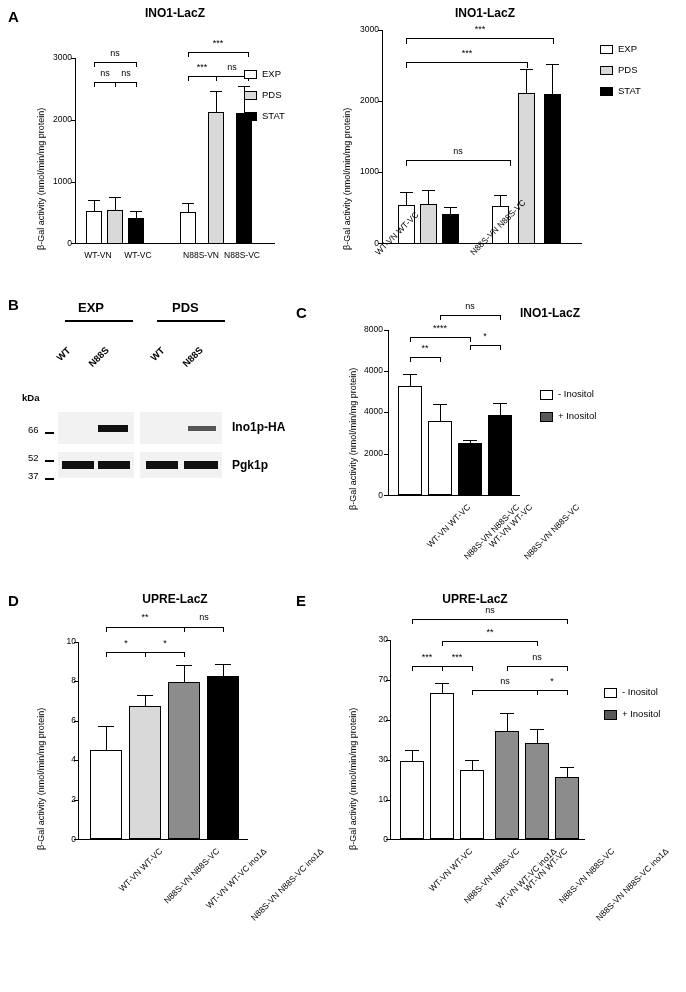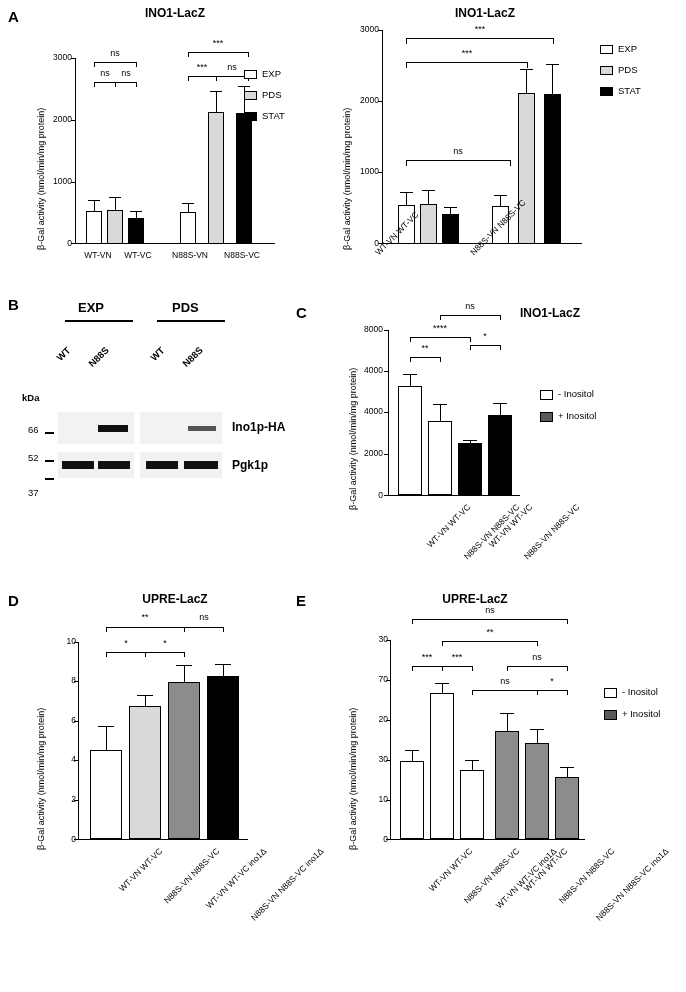--- a/index.html
+++ b/index.html
@@ -93,21 +93,21 @@
   <div class="brkv" style="left:188px;top:76px;height:5px;"></div>
   <div class="brkv" style="left:216px;top:76px;height:5px;"></div>
   <div class="sig" style="left:187px;top:62px;width:30px;">***</div>
 
   <div class="brk" style="left:216px;top:76px;width:32px;"></div>
   <div class="brkv" style="left:248px;top:76px;height:5px;"></div>
   <div class="sig" style="left:217px;top:62px;width:30px;">ns</div>
 
   <div class="xlab-h" style="left:72px;top:250px;width:52px;">WT-VN</div>
   <div class="xlab-h" style="left:112px;top:250px;width:52px;">WT-VC</div>
-  <div class="xlab-h" style="left:161px;top:250px;width:58px;">N88S-VN</div>
+  <div class="xlab-h" style="left:161px;top:250px;width:58px;text-align:right;">N88S-VN</div>
   <div class="xlab-h" style="left:213px;top:250px;width:58px;">N88S-VC</div>
 
   <div class="legbox" style="left:244px;top:70px;width:13px;height:9px;background:#fff;"></div>
   <div class="legtxt" style="left:262px;top:68px;">EXP</div>
   <div class="legbox" style="left:244px;top:91px;width:13px;height:9px;background:#d9d9d9;"></div>
   <div class="legtxt" style="left:262px;top:89px;">PDS</div>
   <div class="legbox" style="left:244px;top:112px;width:13px;height:9px;background:#000;"></div>
   <div class="legtxt" style="left:262px;top:110px;">STAT</div>
 </div>
 
@@ -188,21 +188,21 @@
   <div class="blotsm" style="left:62px;top:352px;font-weight:bold;transform:rotate(-45deg);transform-origin:left bottom;">WT</div>
   <div class="blotsm" style="left:94px;top:358px;font-weight:bold;transform:rotate(-45deg);transform-origin:left bottom;">N88S</div>
   <div class="blotsm" style="left:156px;top:352px;font-weight:bold;transform:rotate(-45deg);transform-origin:left bottom;">WT</div>
   <div class="blotsm" style="left:188px;top:358px;font-weight:bold;transform:rotate(-45deg);transform-origin:left bottom;">N88S</div>
 
   <div class="blotsm" style="left:22px;top:392px;font-weight:bold;">kDa</div>
   <div class="blotsm" style="left:28px;top:424px;">66</div>
   <div class="axisline" style="left:45px;top:432px;width:9px;height:1.5px;"></div>
   <div class="blotsm" style="left:28px;top:452px;">52</div>
   <div class="axisline" style="left:45px;top:460px;width:9px;height:1.5px;"></div>
-  <div class="blotsm" style="left:28px;top:470px;margin-top:17px;">37</div>
+  <div class="blotsm" style="left:28px;top:470px;">37</div>
   <div class="axisline" style="left:45px;top:478px;width:9px;height:1.5px;"></div>
 
   <div class="blotlane" style="left:58px;top:412px;width:76px;height:32px;background:#f2f2f2;"></div>
   <div class="blotlane" style="left:98px;top:425px;width:30px;height:7px;background:#111;"></div>
   <div class="blotlane" style="left:140px;top:412px;width:82px;height:32px;background:#f2f2f2;"></div>
   <div class="blotlane" style="left:188px;top:426px;width:28px;height:5px;background:#555;"></div>
   <div class="blotsm" style="left:232px;top:420px;font-size:12px;font-weight:bold;">Ino1p-HA</div>
 
   <div class="blotlane" style="left:58px;top:452px;width:76px;height:26px;background:#f2f2f2;"></div>
   <div class="blotlane" style="left:62px;top:461px;width:32px;height:8px;background:#111;"></div>

